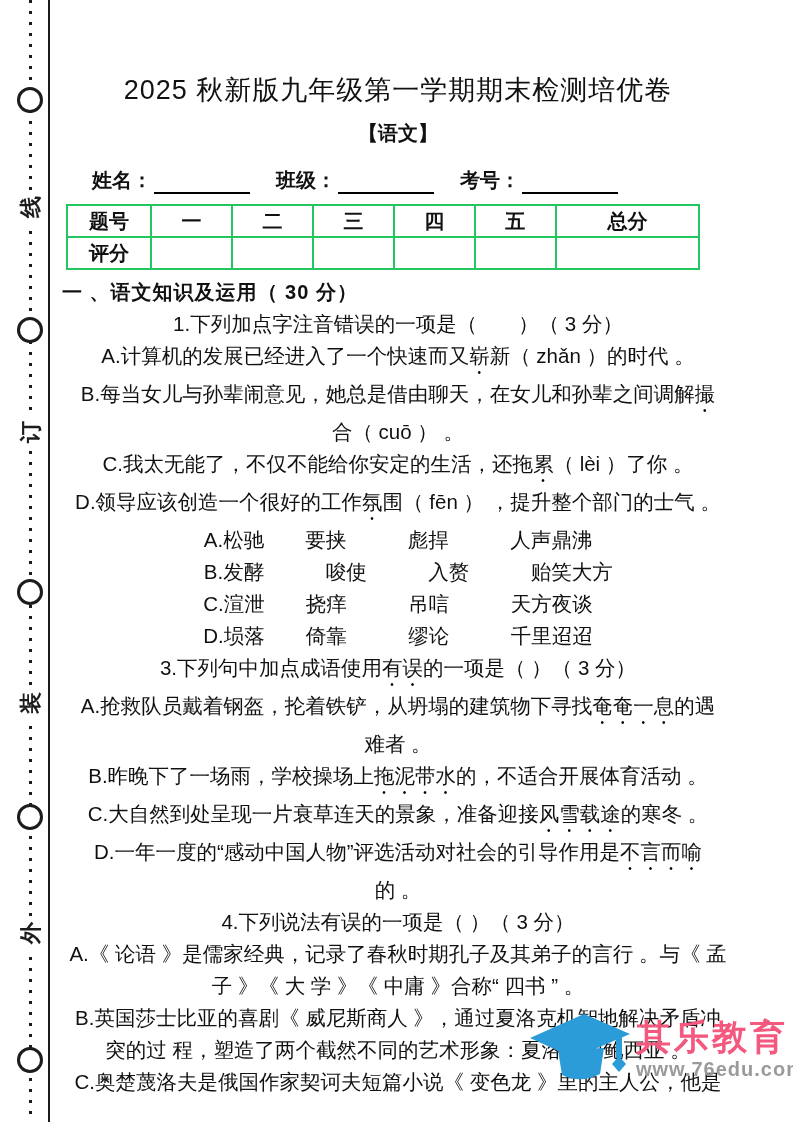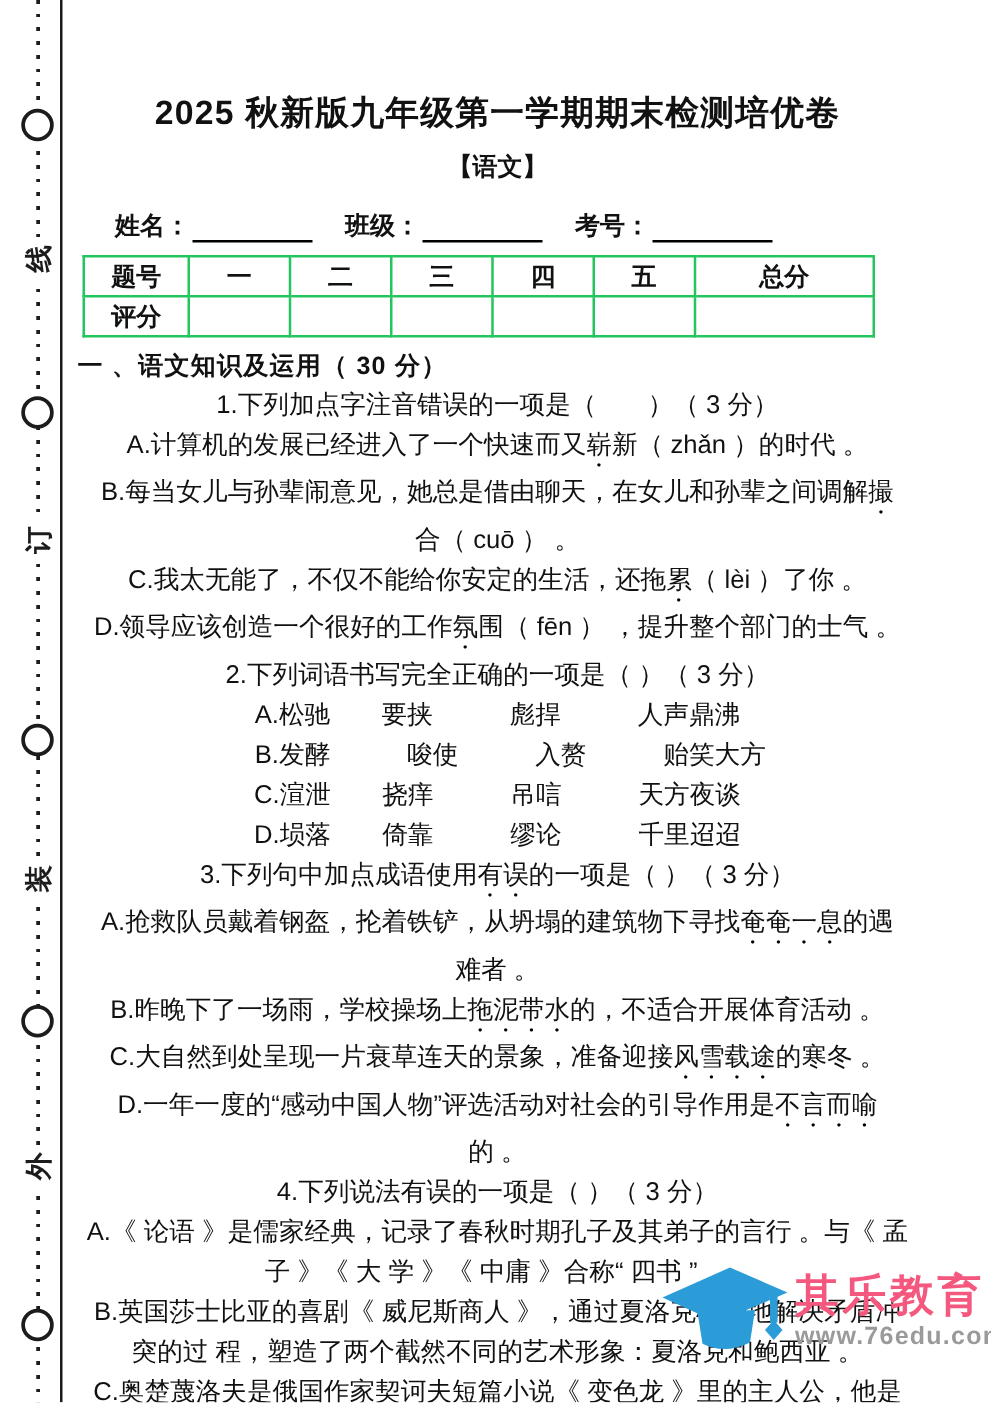--- a/index.html
+++ b/index.html
@@ -23,21 +23,21 @@
     background:#fff; left:17px; margin-top:-13px;
   }
   .margin-char {
     left:14px; width:34px; margin-top:-17px; height:34px; line-height:34px;
     background:#fff; text-align:center; font-size:22px; font-weight:bold;
     transform:rotate(-90deg); color:#1c1c1c;
   }
 
   
   .content { position:absolute; left:62px; top:72px; width:672px; }
-  .title   { text-align:center; font-size:27px; font-weight:bold; letter-spacing:1px; }
+  .title   { text-align:center; font-size:27px; font-weight:normal; letter-spacing:1px; }
   .subject { text-align:center; font-size:20px; font-weight:bold; margin-top:12px; }
 
   .fields { display:flex; align-items:flex-start; margin:20px 0 10px 30px;
             font-size:20px; font-weight:bold; }
   .field  { display:flex; align-items:flex-end; margin-right:26px; }
   .blank  { display:inline-block; width:96px; height:22px;
             border-bottom:2px solid #000; margin-left:2px; }
 
   table.score { border-collapse:collapse; width:634px; margin:4px 0 0 4px; }
   table.score td {
@@ -126,21 +126,20 @@
 
     <div class="section-heading">一 、语文知识及运用（ 30 分）</div>
 
     <div class="body-lines" id="bodyLines">
         <div class="line"><span>1.下列加点字注音错误的一项是（　　）（ 3 分）</span></div>
         <div class="line"><span>A.计算机的发展已经进入了一个快速而又</span><span class="emph">崭</span><span>新（ zhǎn ）的时代 。</span></div>
         <div class="line"><span>B.每当女儿与孙辈闹意见，她总是借由聊天，在女儿和孙辈之间调解</span><span class="emph">撮</span></div>
         <div class="line"><span>合（ cuō ） 。</span></div>
         <div class="line"><span>C.我太无能了，不仅不能给你安定的生活，还拖</span><span class="emph">累</span><span>（ lèi ）了你 。</span></div>
         <div class="line"><span>D.领导应该创造一个很好的工作</span><span class="emph">氛</span><span>围（ fēn ） ，提升整个部门的士气 。</span></div>
-        <div class="line"><span>2.下列词语书写完全正确的一项是（ ）（ 3 分）</span></div>
         <div class="line"><span>A.松驰　　要挟　　　彪捍　　　人声鼎沸</span></div>
         <div class="line"><span>　B.发酵　　　唆使　　　入赘　　　贻笑大方</span></div>
         <div class="line"><span>C.渲泄　　挠痒　　　吊唁　　　天方夜谈</span></div>
         <div class="line"><span>D.埙落　　倚靠　　　缪论　　　千里迢迢</span></div>
         <div class="line"><span>3.下列句中加点成语使用</span><span class="emph">有误</span><span>的一项是（ ）（ 3 分）</span></div>
         <div class="line"><span>A.抢救队员戴着钢盔，抡着铁铲，从坍塌的建筑物下寻找</span><span class="emph">奄奄一息</span><span>的遇</span></div>
         <div class="line"><span>难者 。</span></div>
         <div class="line"><span>B.昨晚下了一场雨，学校操场上</span><span class="emph">拖泥带水</span><span>的，不适合开展体育活动 。</span></div>
         <div class="line"><span>C.大自然到处呈现一片衰草连天的景象，准备迎接</span><span class="emph">风雪载途</span><span>的寒冬 。</span></div>
         <div class="line"><span>D.一年一度的“感动中国人物”评选活动对社会的引导作用是</span><span class="emph">不言而喻</span></div>

